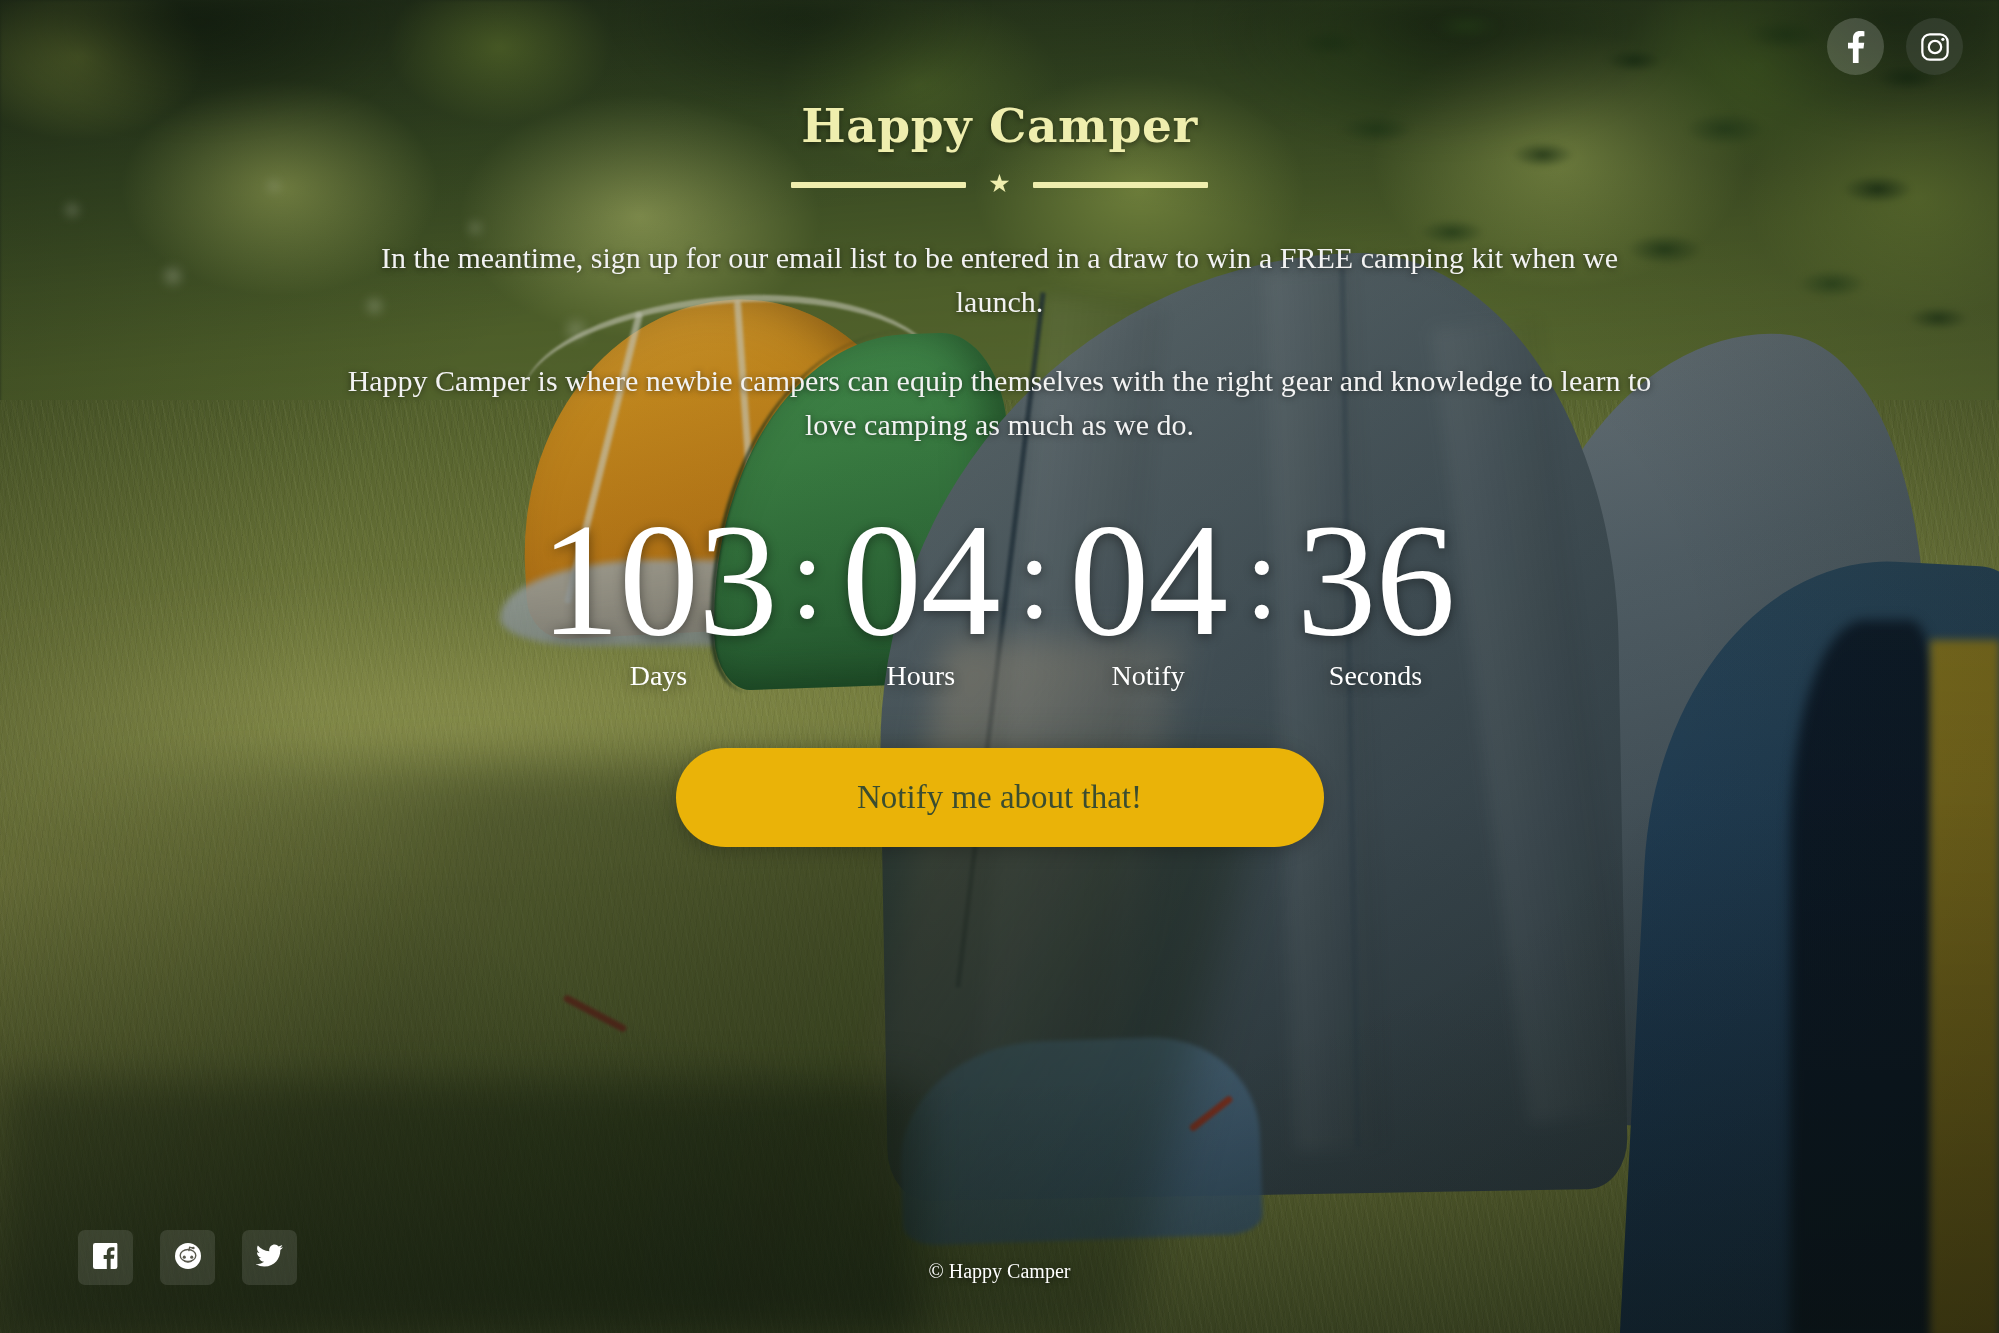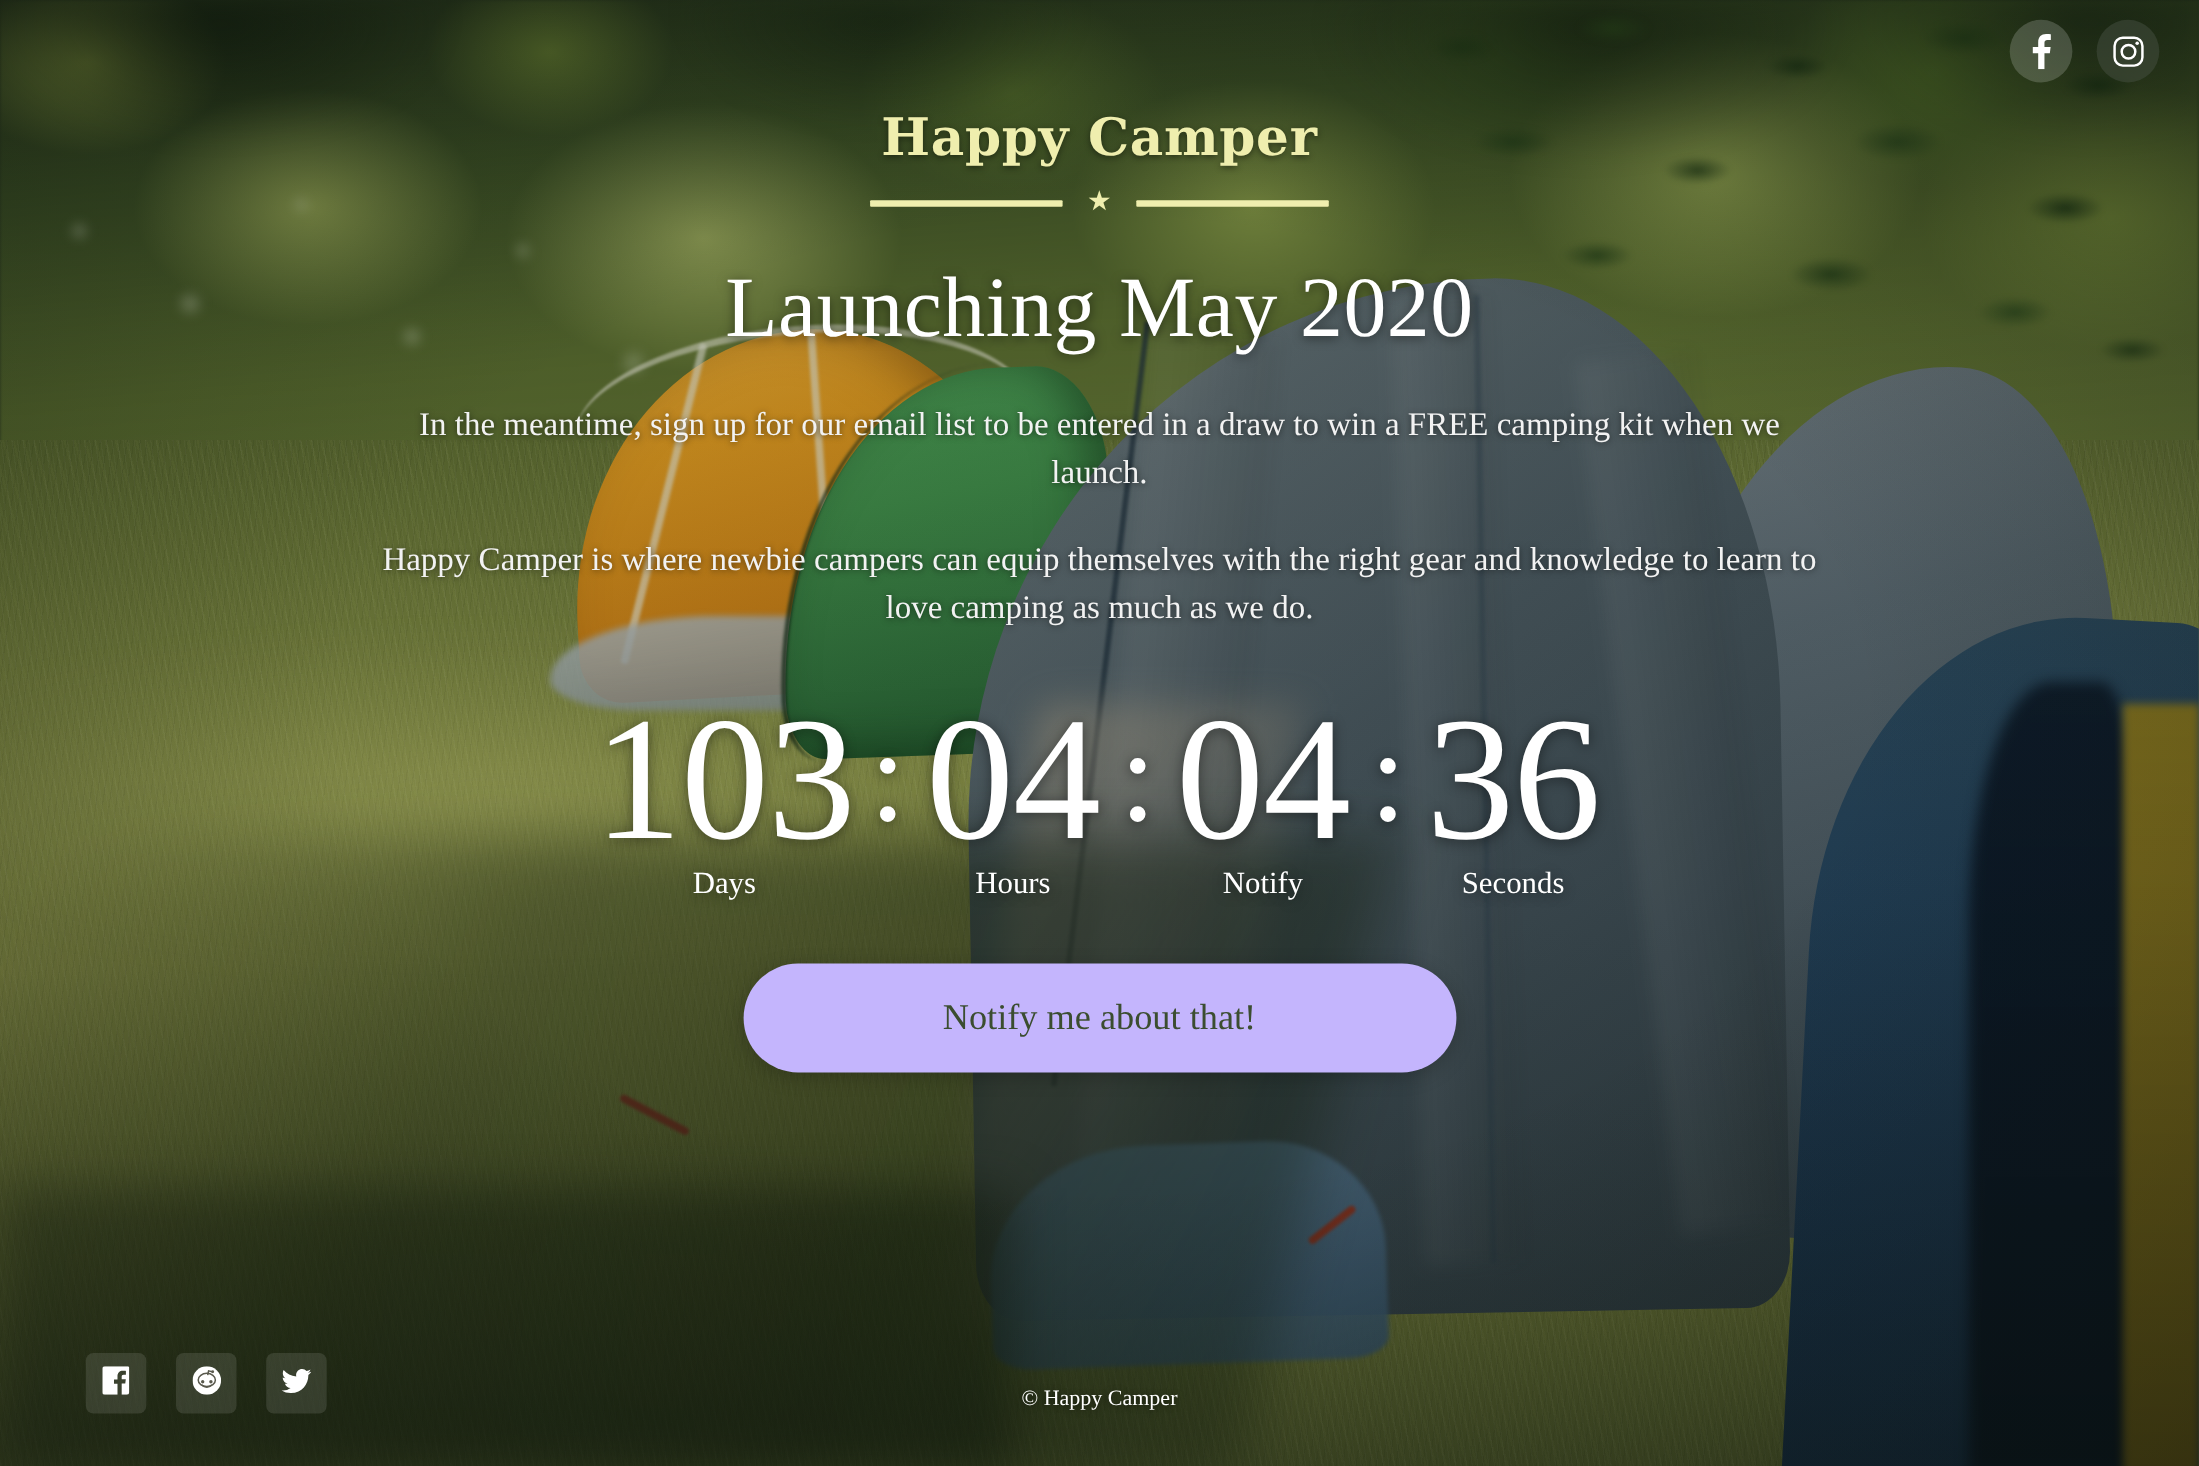--- a/index.html
+++ b/index.html
@@ -310,21 +310,21 @@
     font-family:"Liberation Serif", serif;
   }
   .cd-unit.days   { width:240px; }
   .cd-unit.hours  { width:170px; }
   .cd-unit.minutes{ width:170px; }
   .cd-unit.seconds{ width:170px; }
 
   
   .cta-wrap { margin-top:56px; display:flex; justify-content:center; }
   .cta {
-    background:#c4b5fd; color:#3b4d30;
+    background:#eab308; color:#3b4d30;
     border:none; border-radius:50px;
     width:648px; height:99px;
     font-size:33px;
     font-family:"Liberation Serif", serif;
     cursor:pointer;
     box-shadow:0 4px 18px rgba(0,0,0,.22);
   }
 
   
   .footer-share {
@@ -414,21 +414,20 @@
   <div class="hero">
 
     <div class="logo">Happy Camper</div>
 
     <div class="divider">
       <span class="bar"></span>
       <span class="star">★</span>
       <span class="bar"></span>
     </div>
 
-    <h1 class="headline">Launching May 2020</h1>
 
     <p class="para second">In the meantime, sign up for our email list to be entered in a draw to win a FREE camping kit when we launch.</p>
     <p class="para">Happy Camper is where newbie campers can equip themselves with the right gear and knowledge to learn to love camping as much as we do.</p>
 
     <div class="countdown">
       <div class="cd-row">
 
         <div class="cd-unit days">
           <span class="cd-value">103</span>
           <span class="cd-label">Days</span>

